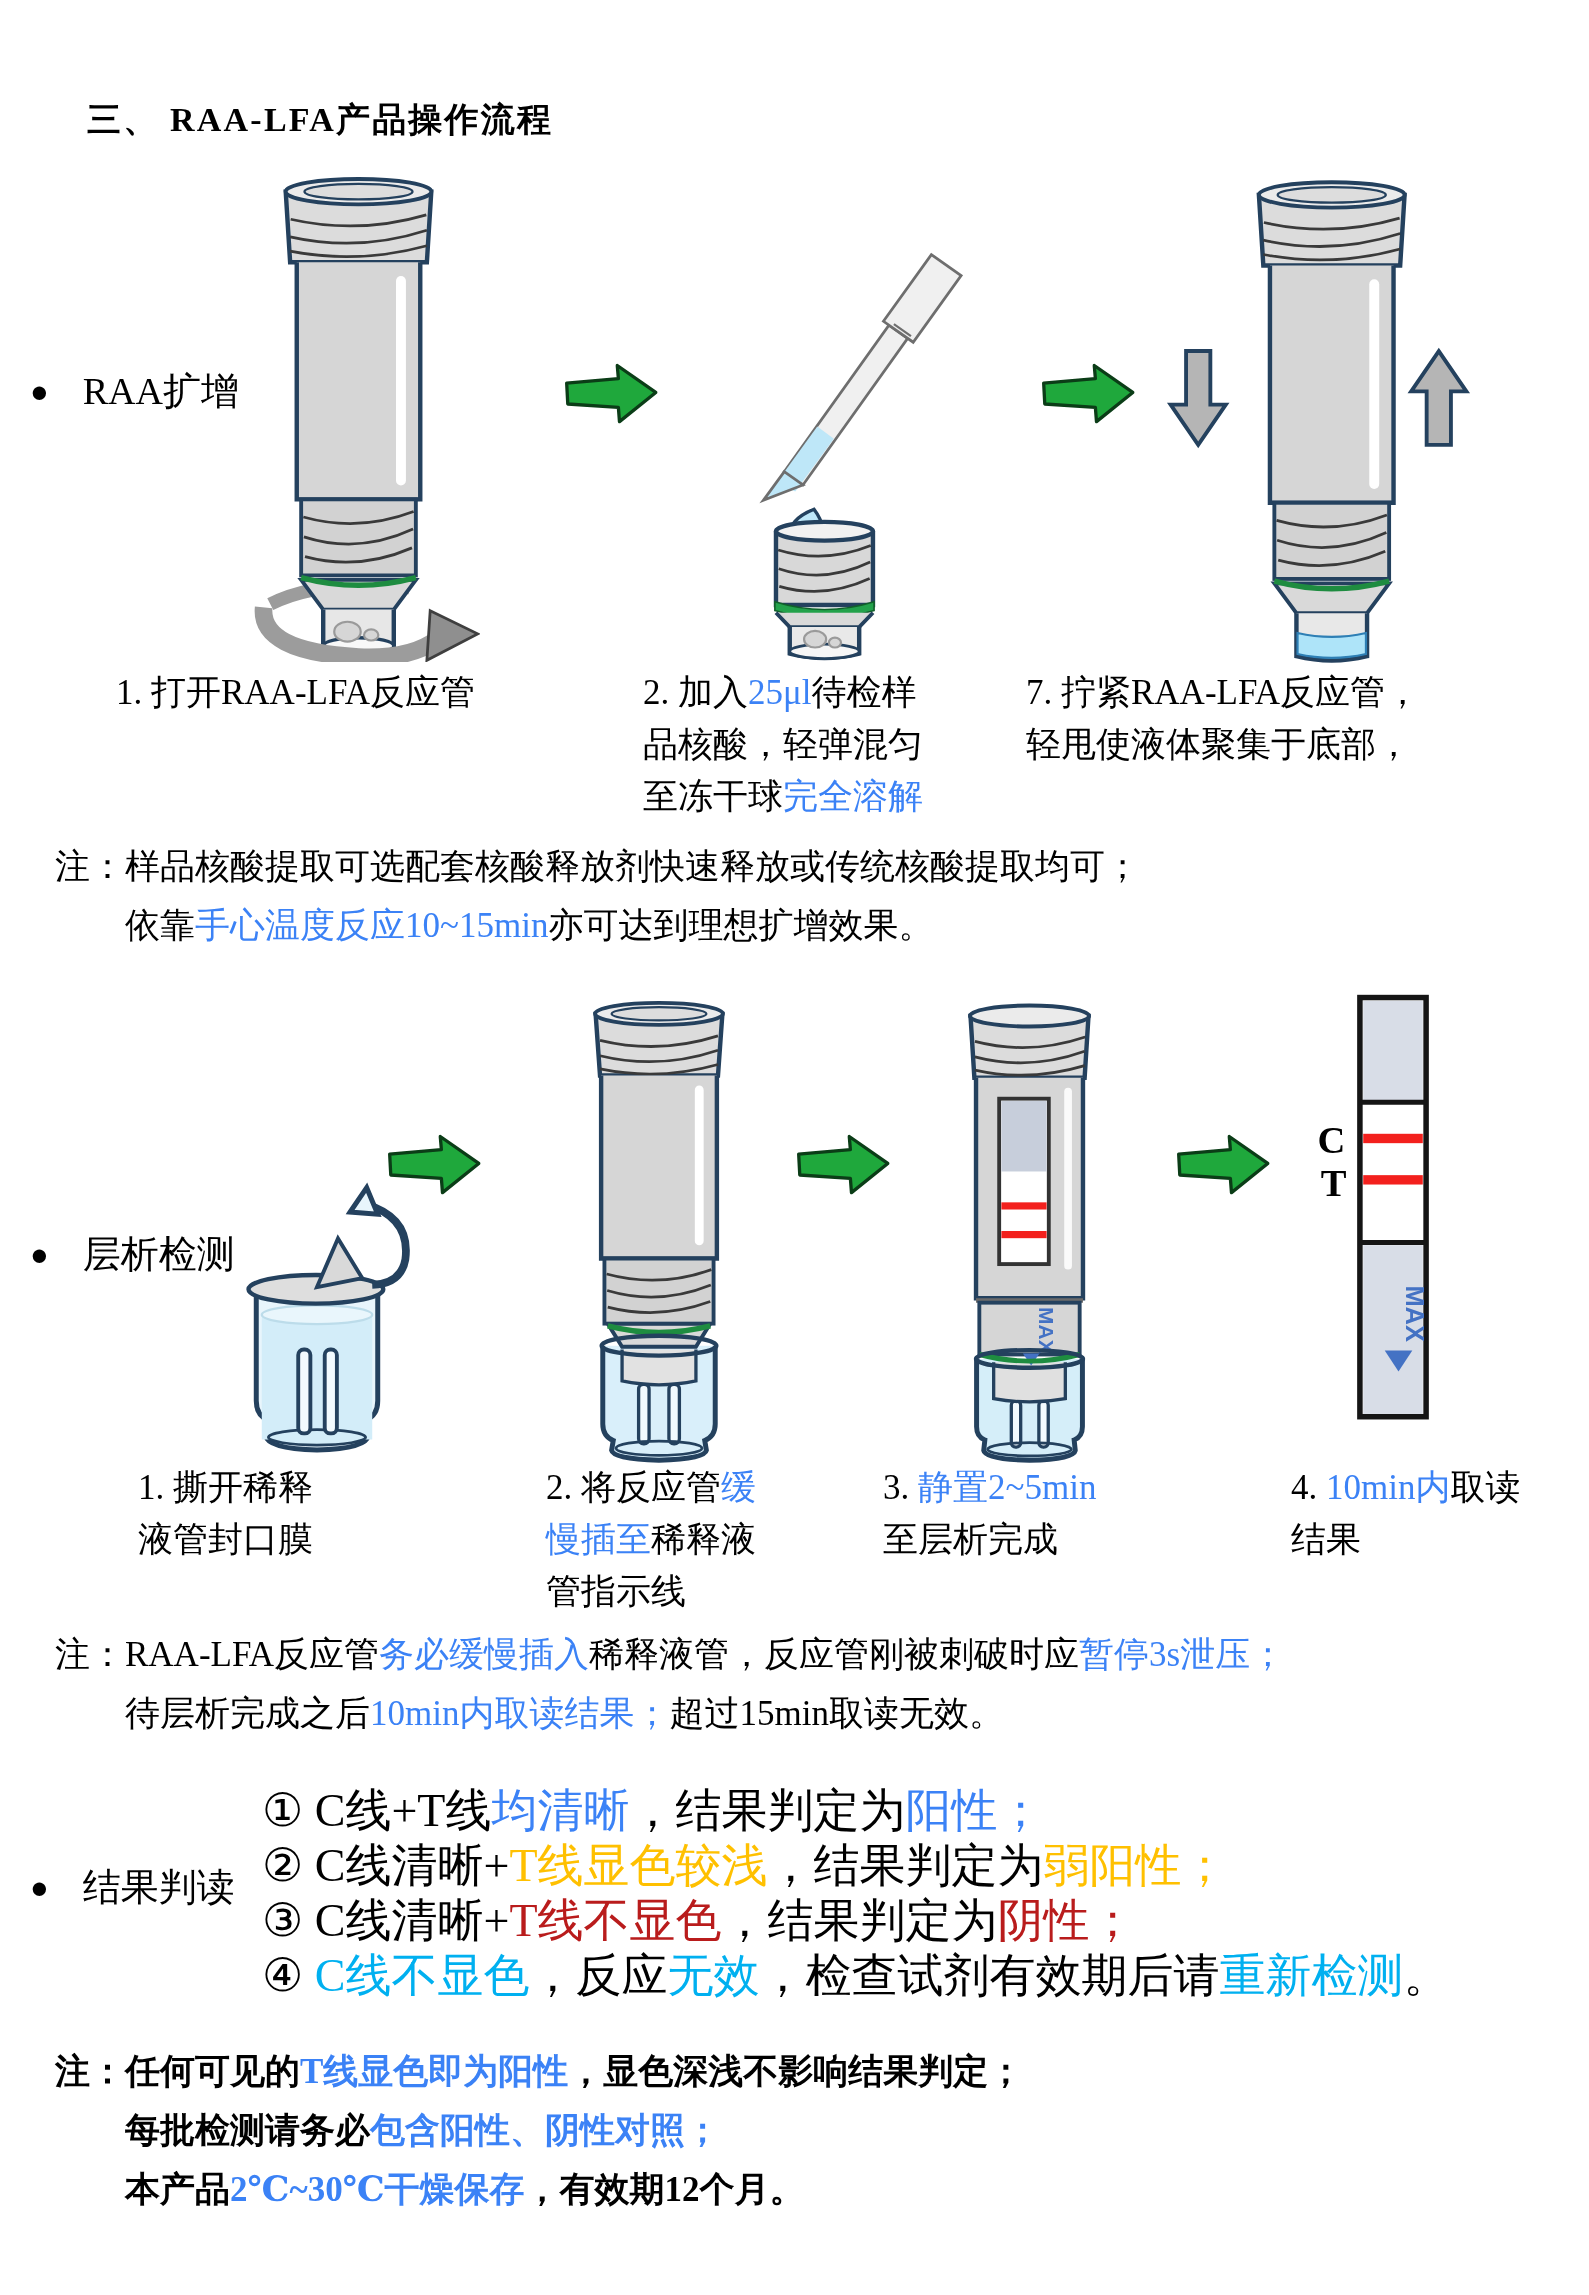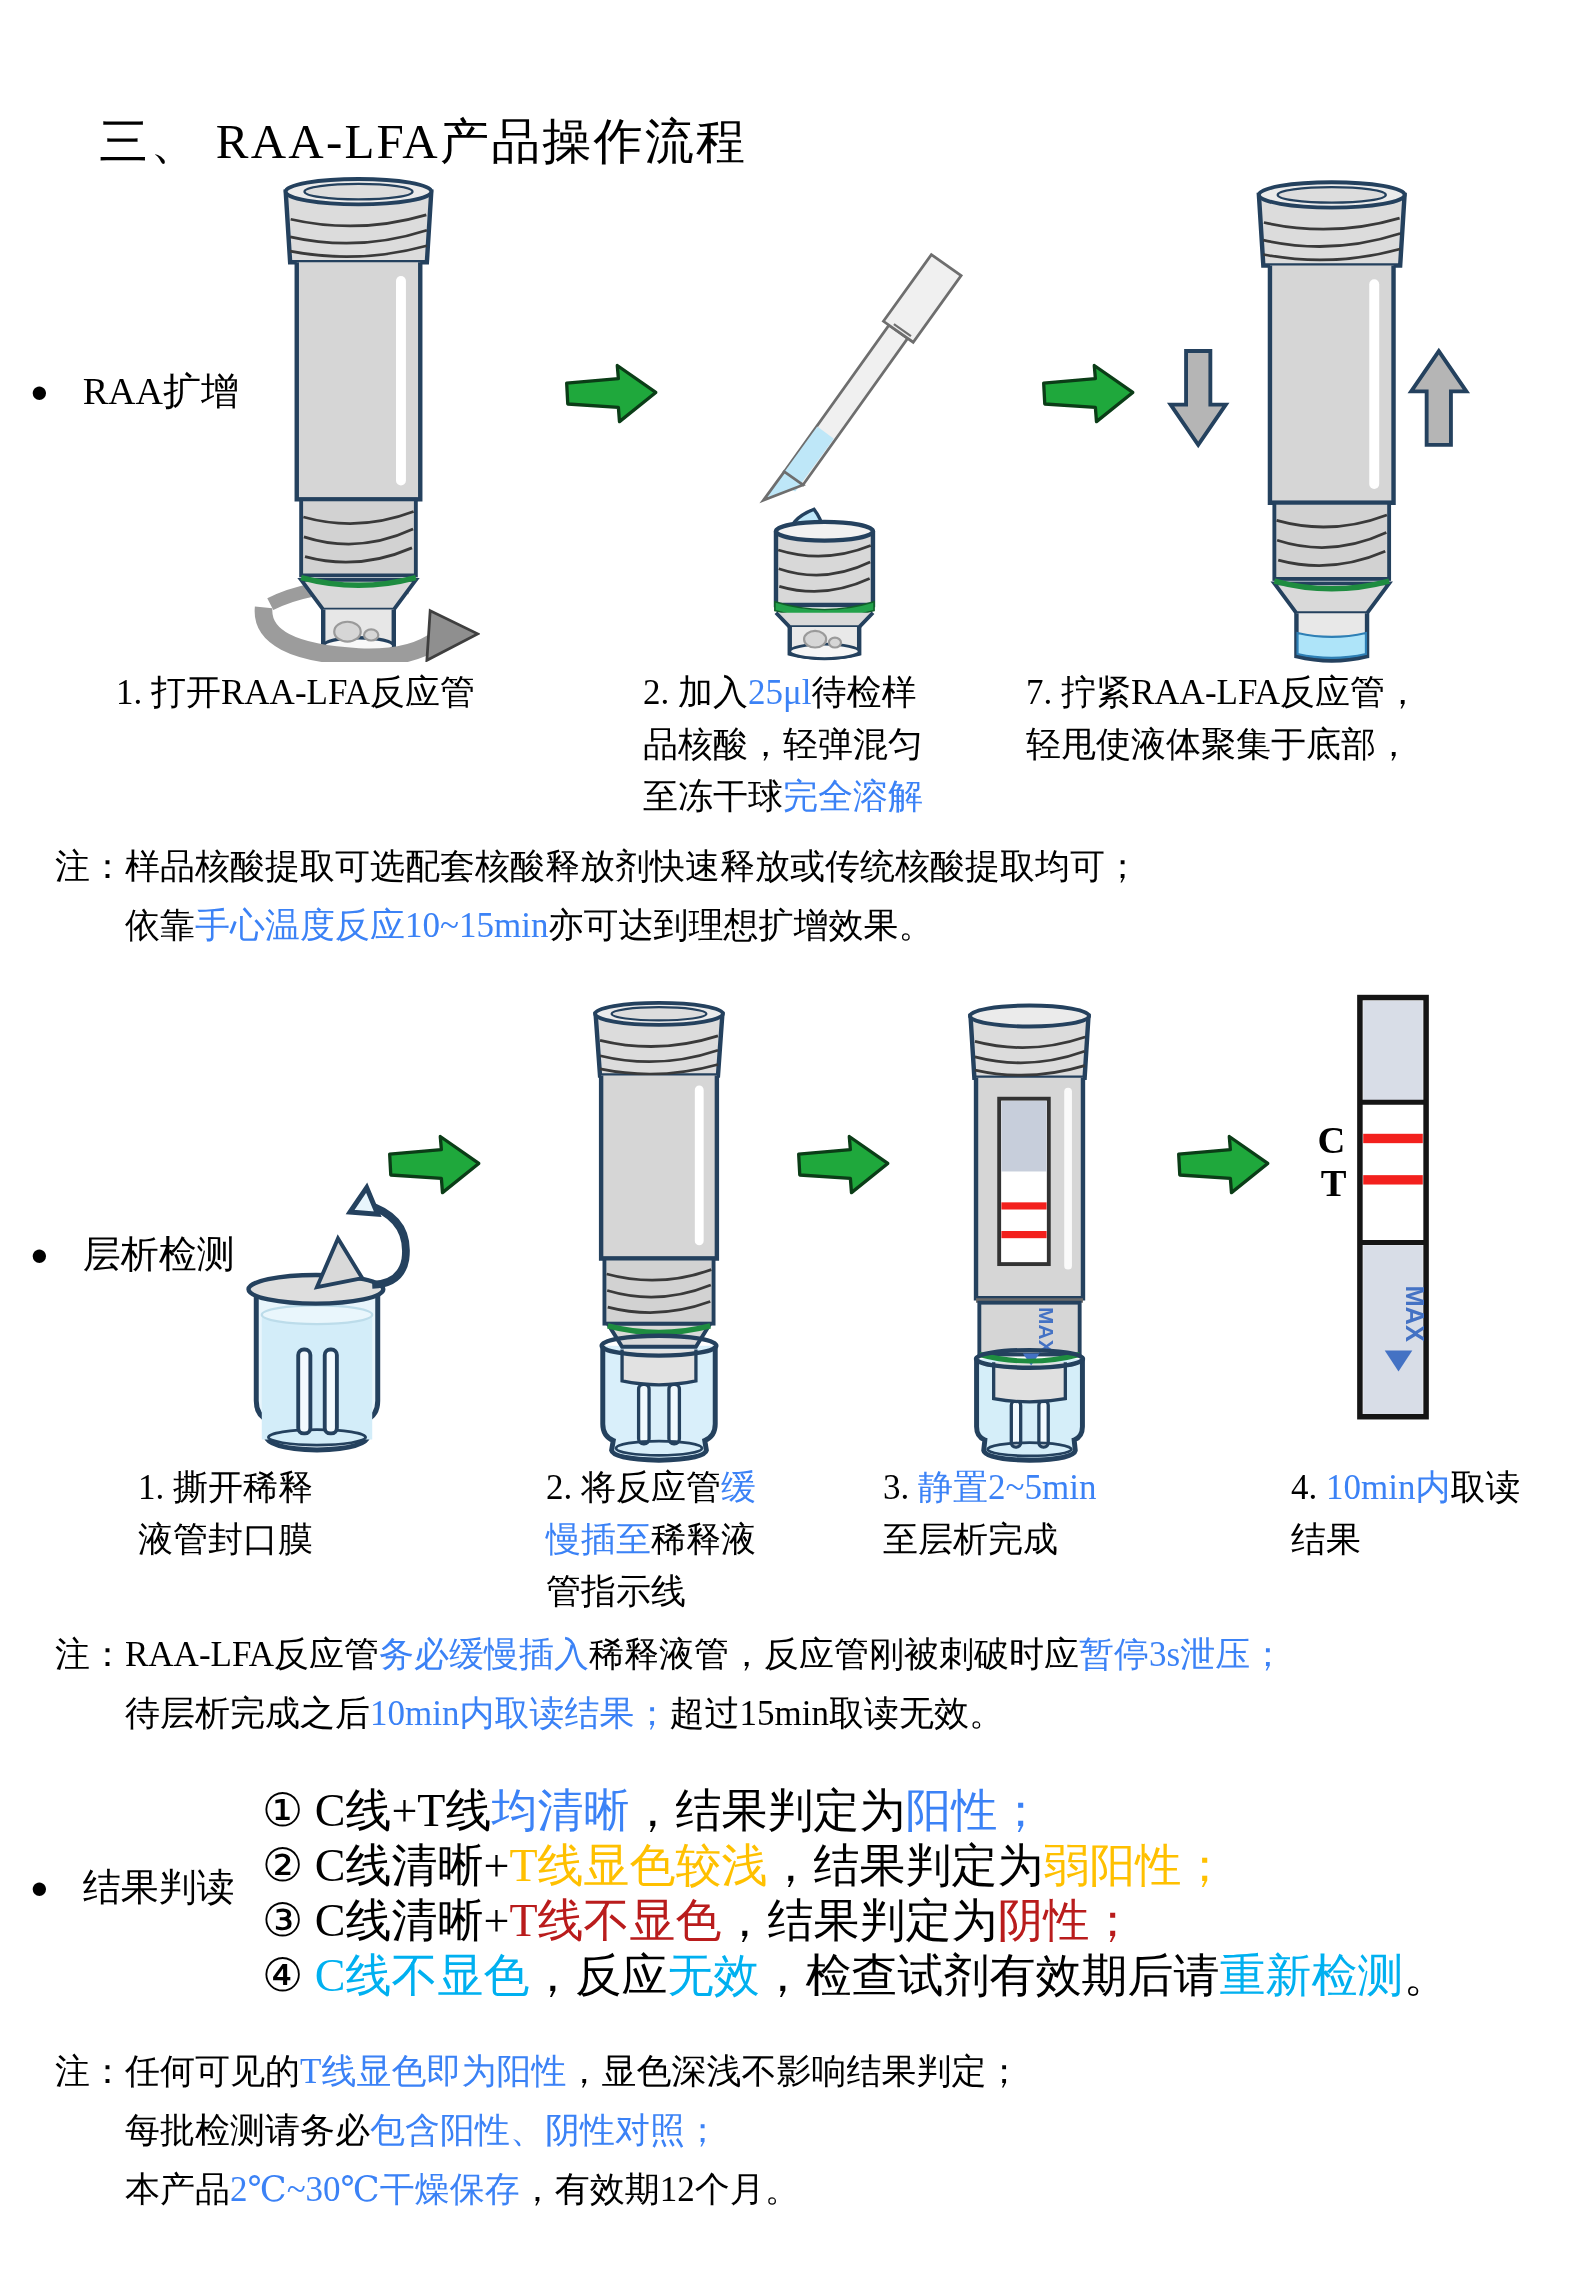--- a/index.html
+++ b/index.html
@@ -1,19 +1,19 @@
 <!DOCTYPE html>
 <html style="font-size:8.8px"><head>
 <meta charset="utf-8">
 <style>
   html,body{margin:0;padding:0;background:#ffffff;}
   #page{position:relative;width:1589px;height:2295px;background:#ffffff;overflow:hidden;
         font-family:"Liberation Serif","DejaVu Serif",serif;color:#000;}
   .abs{position:absolute;}
-  .title{position:absolute;left:83px;top:93px;font-size:49px;letter-spacing:2.2px;font-weight:400;margin:16px;}
+  .title{position:absolute;left:83px;top:93px;font-size:34px;letter-spacing:2.2px;font-weight:700;margin:4px;}
   .bullet-row{position:absolute;left:30px;display:flex;align-items:center;gap:34px;font-size:38px;white-space:nowrap;}
   .dot{font-size:31px;line-height:1;}
   .caption{position:absolute;font-size:35px;line-height:52px;text-align:left;white-space:nowrap;}
   .note{position:absolute;font-size:35px;line-height:59px;white-space:nowrap;}
   .note > div:not(:first-child){padding-left:70px;}
   .items{position:absolute;font-size:46px;line-height:55px;white-space:nowrap;}
   .c-k{color:#000000;}
   .c-r{color:#3b82f6;}
   .c-o{color:#FFC000;}
   .c-g{color:#b91c1c;}
@@ -285,20 +285,20 @@
         <div><span class="c-k">② C线清晰+</span><span class="c-o">T线显色较浅</span><span class="c-k">，结果判定为</span><span class="c-o">弱阳性；</span></div>
       </div>
     <div>
         <div><span class="c-k">③ C线清晰+</span><span class="c-g">T线不显色</span><span class="c-k">，结果判定为</span><span class="c-g">阴性；</span></div>
       </div>
     <div>
         <div><span class="c-k">④ </span><span class="c-b">C线不显色</span><span class="c-k">，反应</span><span class="c-b">无效</span><span class="c-k">，检查试剂有效期后请</span><span class="c-b">重新检测</span><span class="c-k">。</span></div>
       </div>
   </div>
 
-  <div class="note" style="left:55px;top:2042px;">
+  <div class="note" style="left:55px;top:2042px;font-weight:bold;">
       <div><span class="c-k">注：任何可见的</span><span class="c-r">T线显色即为阳性</span><span class="c-k">，显色深浅不影响结果判定；</span></div>
       <div><span class="c-k">每批检测请务必</span><span class="c-r">包含阳性、阴性对照；</span></div>
       <div><span class="c-k">本产品</span><span class="c-r">2℃~30℃干燥保存</span><span class="c-k">，有效期12个月。</span></div>
     </div>
 
 </div>
 
 
 </body></html>

